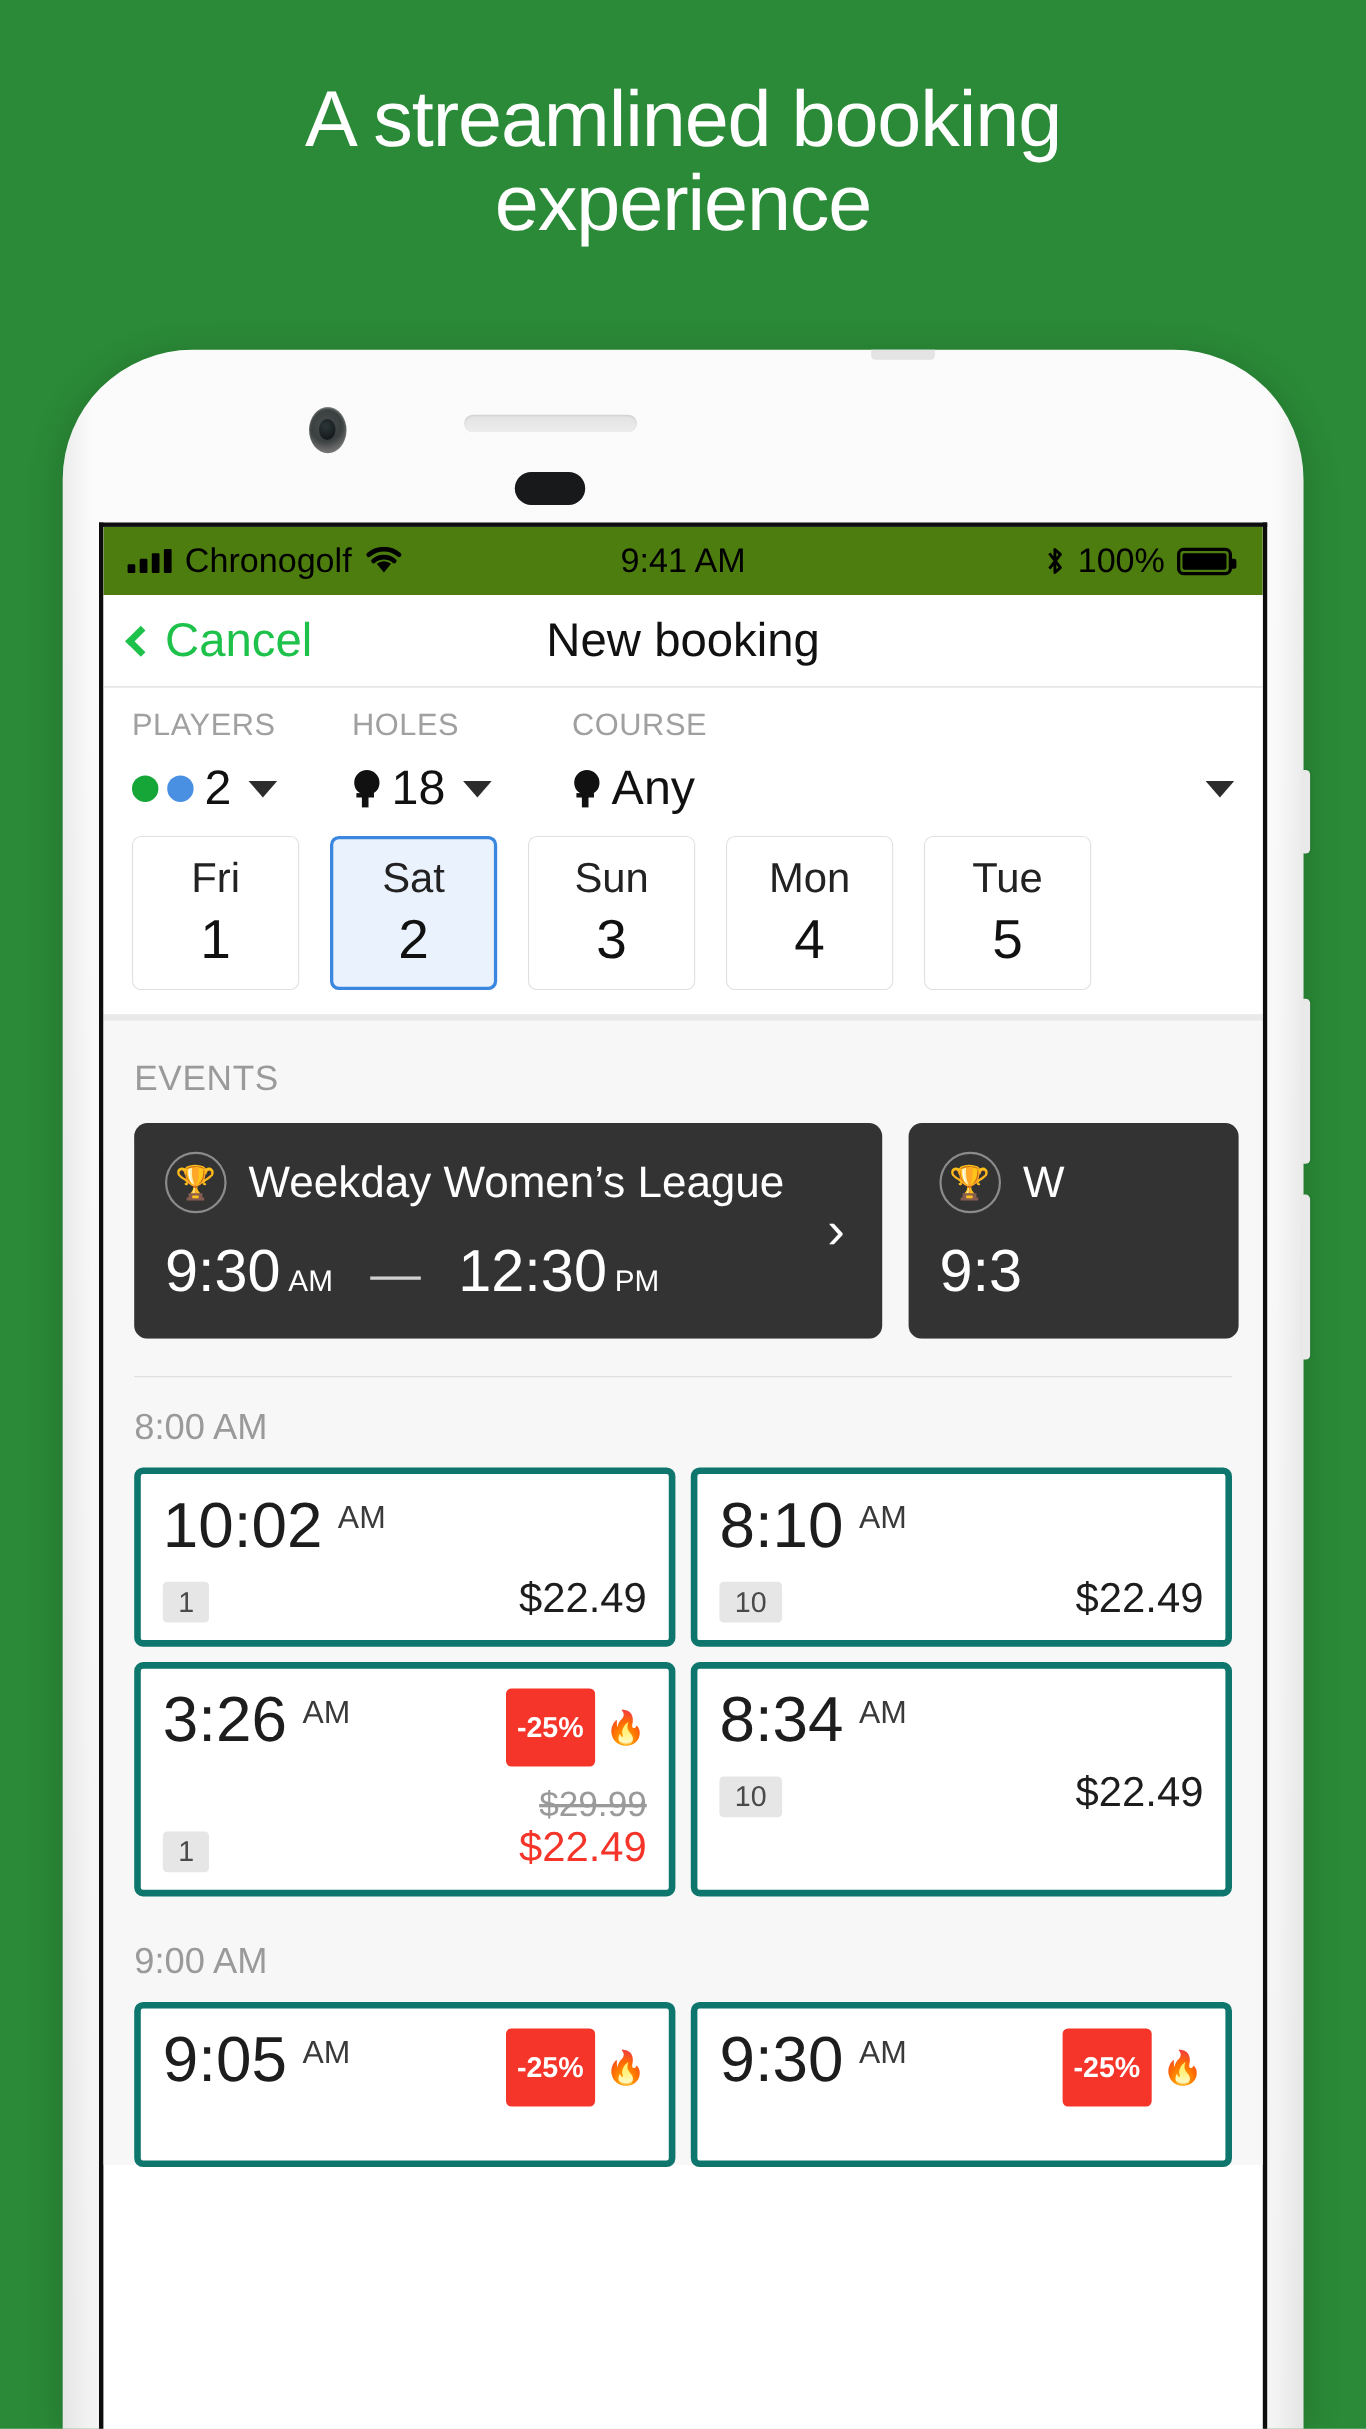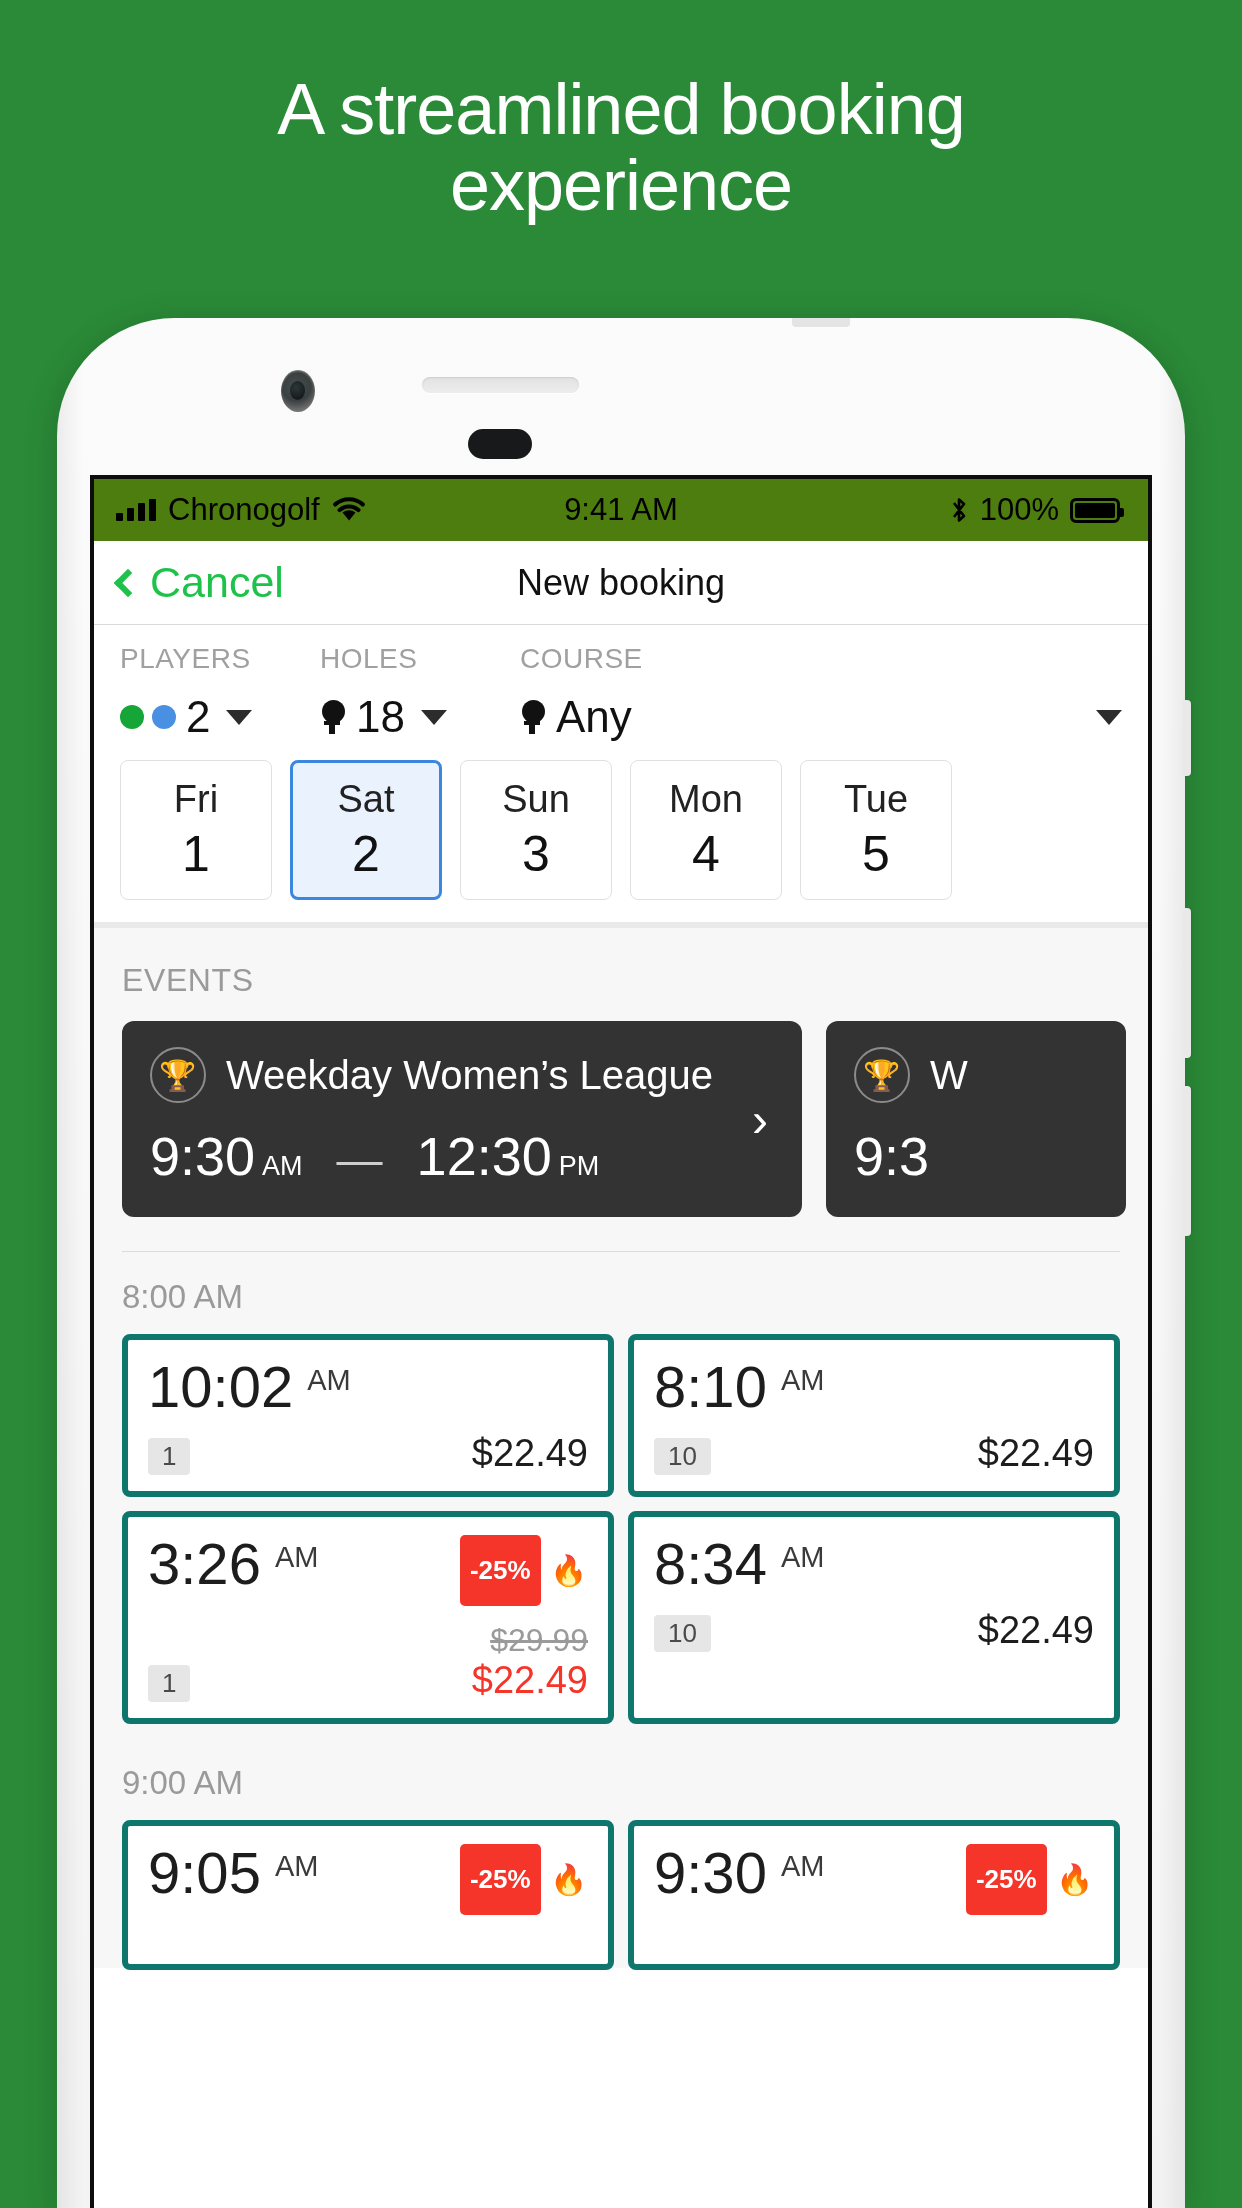--- a/index.html
+++ b/index.html
@@ -163,21 +163,21 @@
     display:inline-block;
     width:20px; height:20px;
     border-left:6px solid #1ec24a;
     border-bottom:6px solid #1ec24a;
     transform:rotate(45deg);
     margin-right:8px;
   }
   .nav-title{
     position:absolute; left:0; right:0;
     text-align:center;
-    font-size:36px; color:#111;
+    font-size:43px; color:#111;
     pointer-events:none;
   }
 
   
   .filters{
     background:#fff;
     padding:18px 26px 10px 26px;
     display:flex;
     align-items:flex-start;
   }
@@ -218,21 +218,21 @@
     border-top:15px solid #2c2c2c;
     display:inline-block;
     margin-left:6px;
   }
   .f-course .f-value{ justify-content:flex-start; }
   .f-course .caret{ margin-left:auto; }
 
   
   .dates{
     background:#fff;
-    display:flex; gap:18px;
+    display:flex; gap:28px;
     padding:8px 26px 22px 26px;
     overflow:hidden;
   }
   .date-cell{
     width:152px; flex:0 0 152px;
     height:140px;
     border:1px solid #e0e0e0;
     border-radius:8px;
     display:flex; flex-direction:column;
     align-items:center; justify-content:center;

